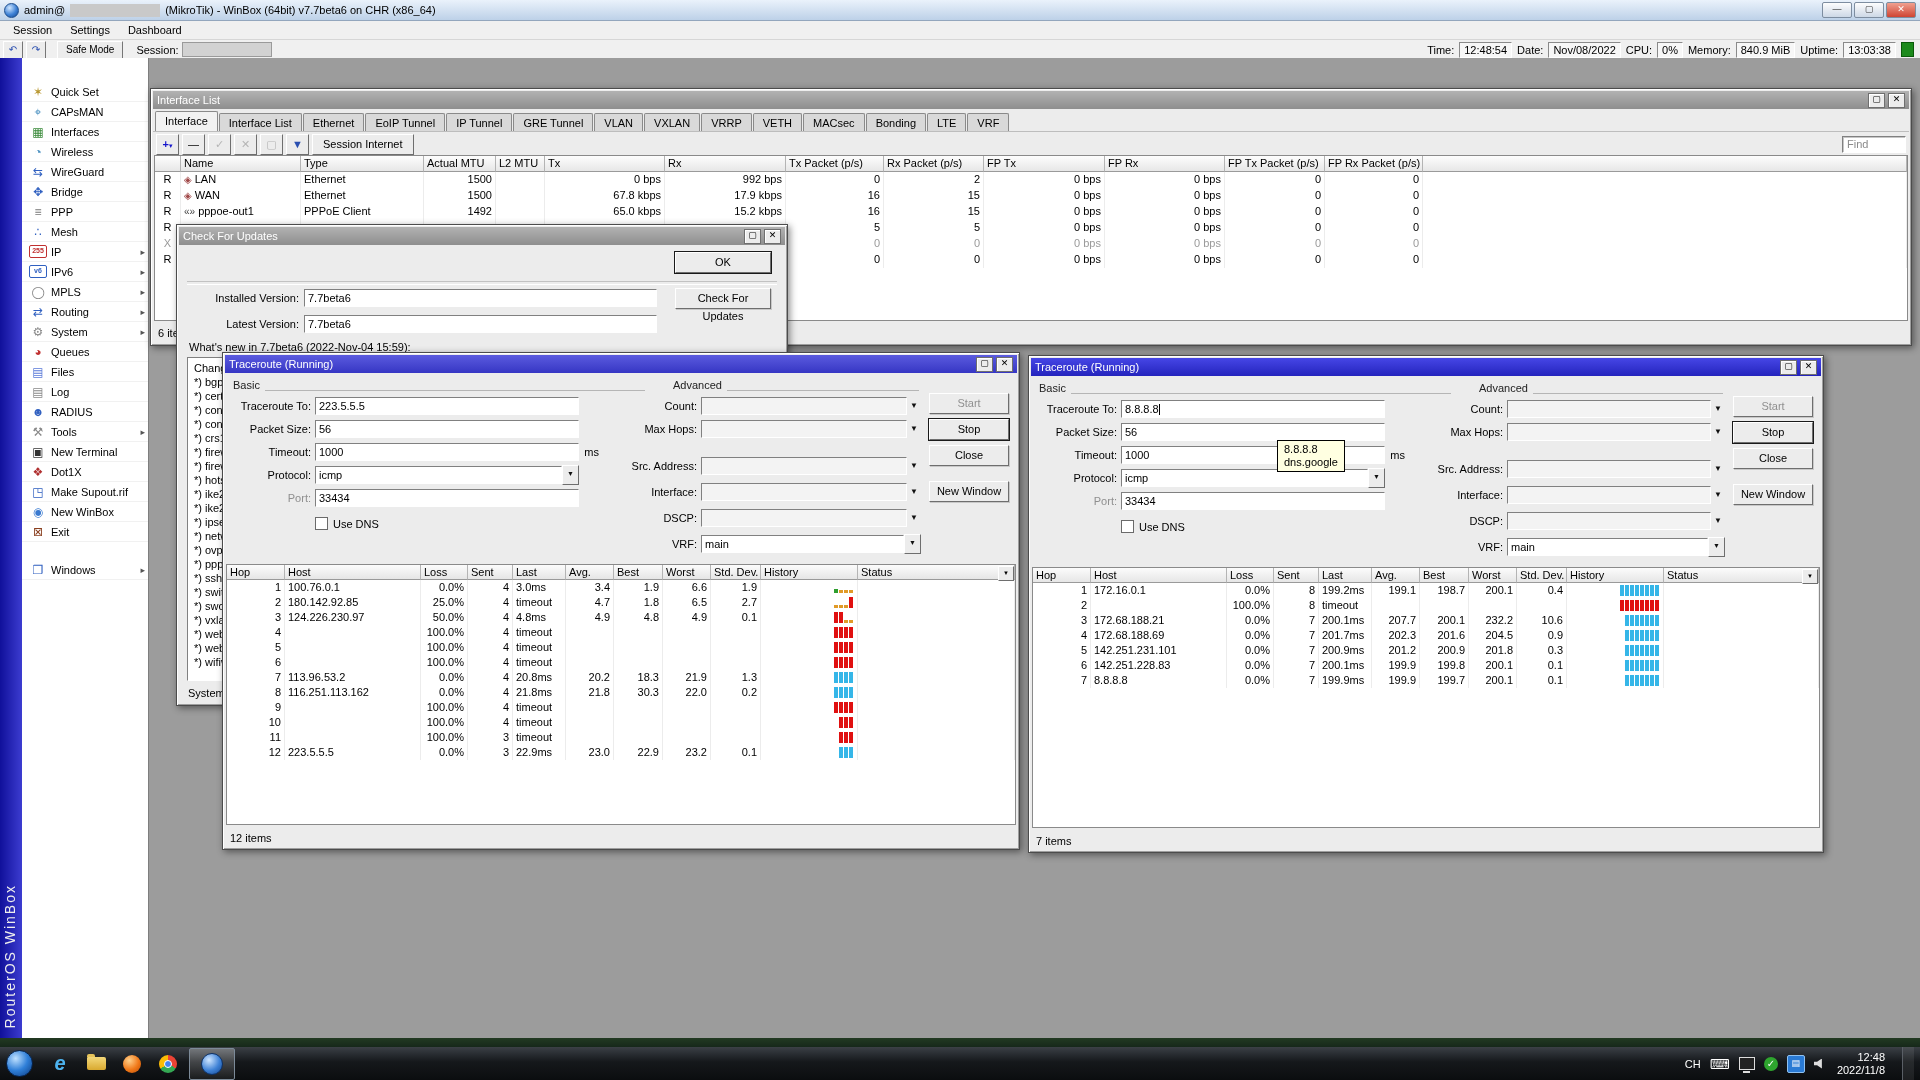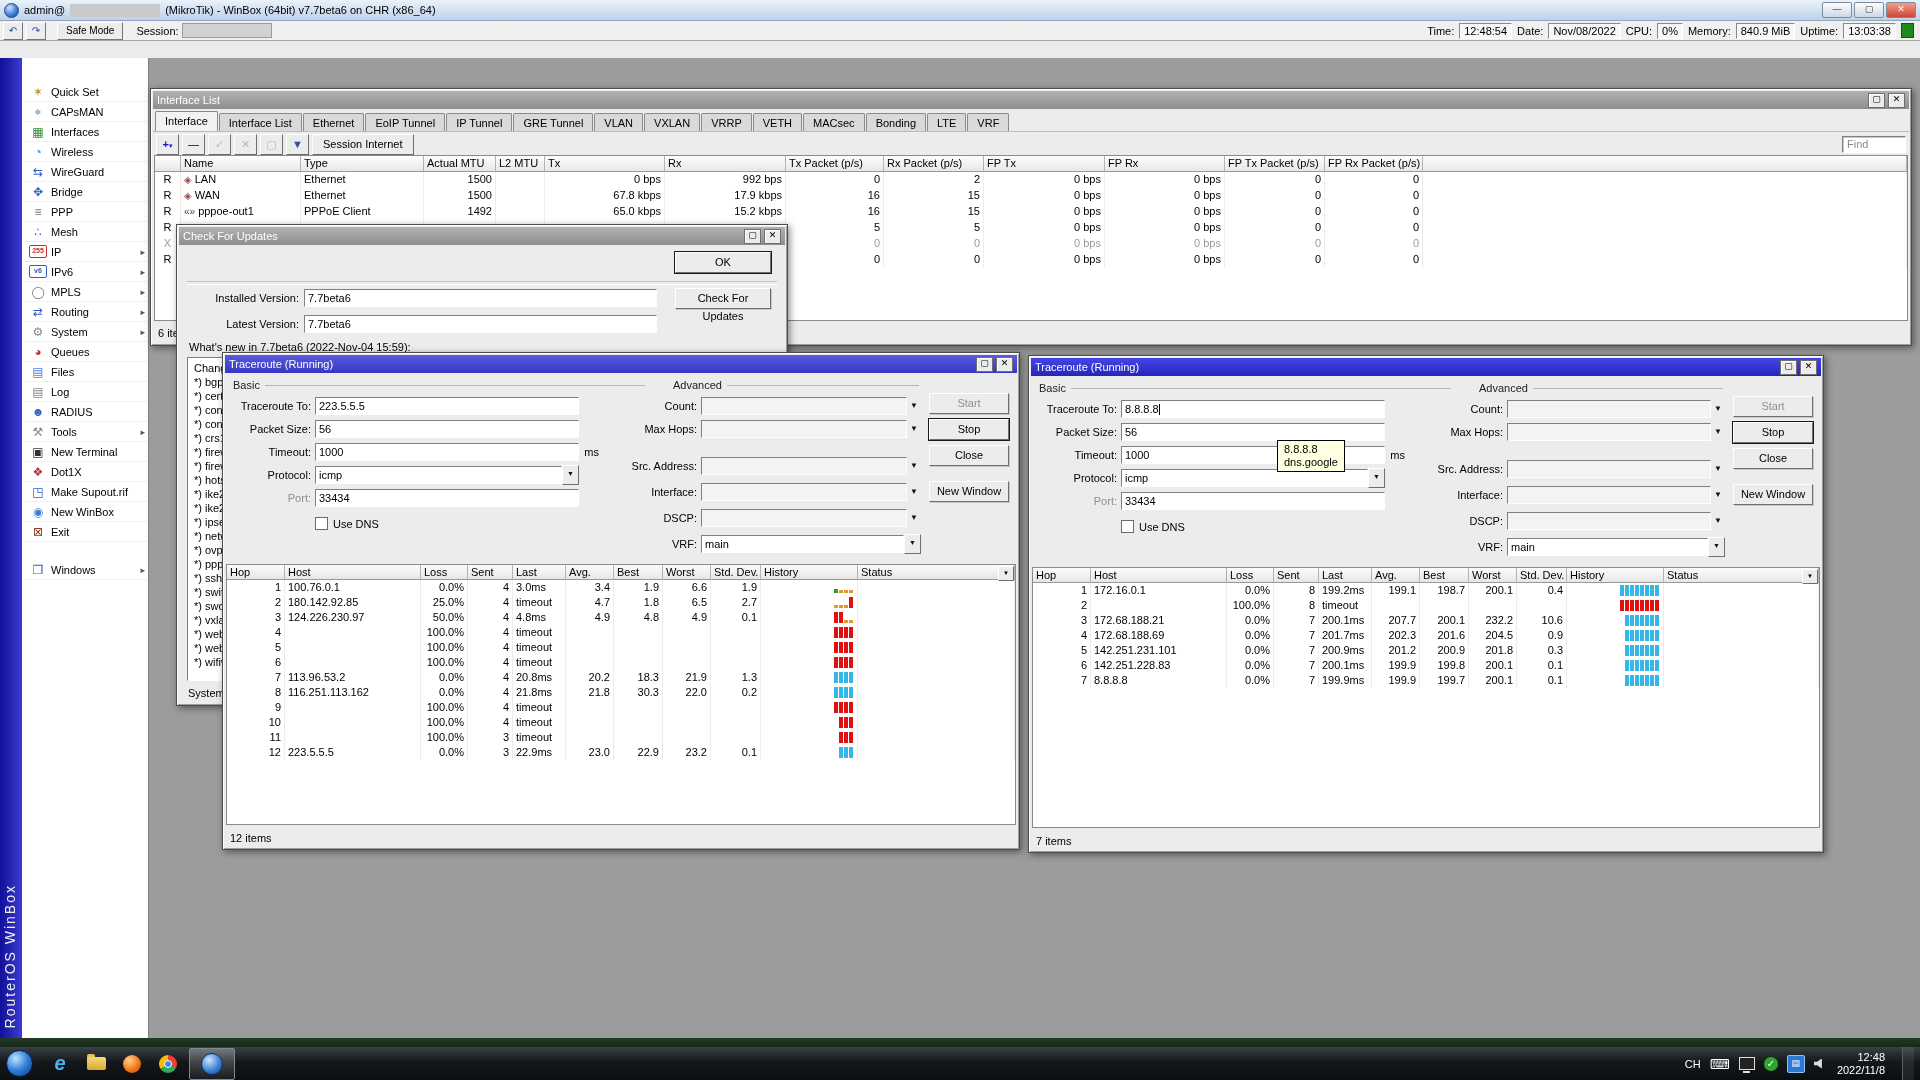--- a/index.html
+++ b/index.html
@@ -72,21 +72,21 @@
   .istatus{position:absolute;left:5px;bottom:4px;}
   
   .cfu-body{position:relative;height:calc(100% - 18px);}
   .cfu-row{position:absolute;display:flex;align-items:center;}
   .cfu-label{text-align:right;padding-right:5px;}
   .cfu-sep{position:absolute;left:8px;right:8px;height:2px;border-top:1px solid #c2c2c2;border-bottom:1px solid #fff;}
   .changes-box{position:absolute;left:8px;right:8px;top:112px;bottom:22px;background:#fff;border:1px solid;border-color:#808080 #fff #fff #808080;padding:3px 6px;overflow:hidden;line-height:14px;}
   .cfu-status{position:absolute;left:9px;bottom:4px;}
   
   .tr-body{position:relative;height:calc(100% - 18px);}
-  .legend{position:absolute;display:flex;align-items:center;color:#222;}
+  .legend{position:absolute;display:flex;align-items:flex-end;color:#222;}
   .legline{flex:1;height:1px;background:#b5b5b5;margin-left:5px;}
   .frow{position:absolute;display:flex;align-items:center;height:17px;}
   .flabel{text-align:right;padding-right:4px;white-space:nowrap;}
   .flabel.dis{color:#8f8f8f;}
   .cb{width:11px;height:11px;background:#fff;border:1px solid #6a6a6a;display:inline-block;margin-right:5px;}
   .tr-btns{position:absolute;right:8px;top:20px;width:80px;display:flex;flex-direction:column;gap:5px;}
   .tr-btns .btn{height:19px;line-height:18px;}
   .nw-gap{height:5px;}
   .tr-table{position:absolute;left:1px;right:1px;top:191px;bottom:22px;background:#fff;border:1px solid #8a8a8a;overflow:hidden;}
   .trow{display:flex;height:15px;line-height:14px;position:relative;}
@@ -135,20 +135,25 @@
       <span>admin@</span>
       <span class="redact" style="width:90px;margin:0 5px;"></span>
       <span>(MikroTik) - WinBox (64bit) v7.7beta6 on CHR (x86_64)</span>
       <span class="app-winbtns">
         <span class="awbtn">—</span>
         <span class="awbtn">▢</span>
         <span class="awbtn close">✕</span>
       </span>
     </div>
 
+    <div class="menubar">
+      <span class="menu-item">Session</span>
+      <span class="menu-item">Settings</span>
+      <span class="menu-item">Dashboard</span>
+    </div>
 
     <div class="toolbar">
       <span class="tbtn">↶</span>
       <span class="tbtn">↷</span>
       <span class="tbtn safe-mode" style="margin-left:8px;">Safe Mode</span>
       <span class="sess-label">Session:</span>
       <span class="redact" style="width:88px;background:#d2d2d2;border:1px solid #9a9a9a;"></span>
       <span class="sysinfo">
         <span>Time:</span>
         <span class="stat-box">12:48:54</span>

